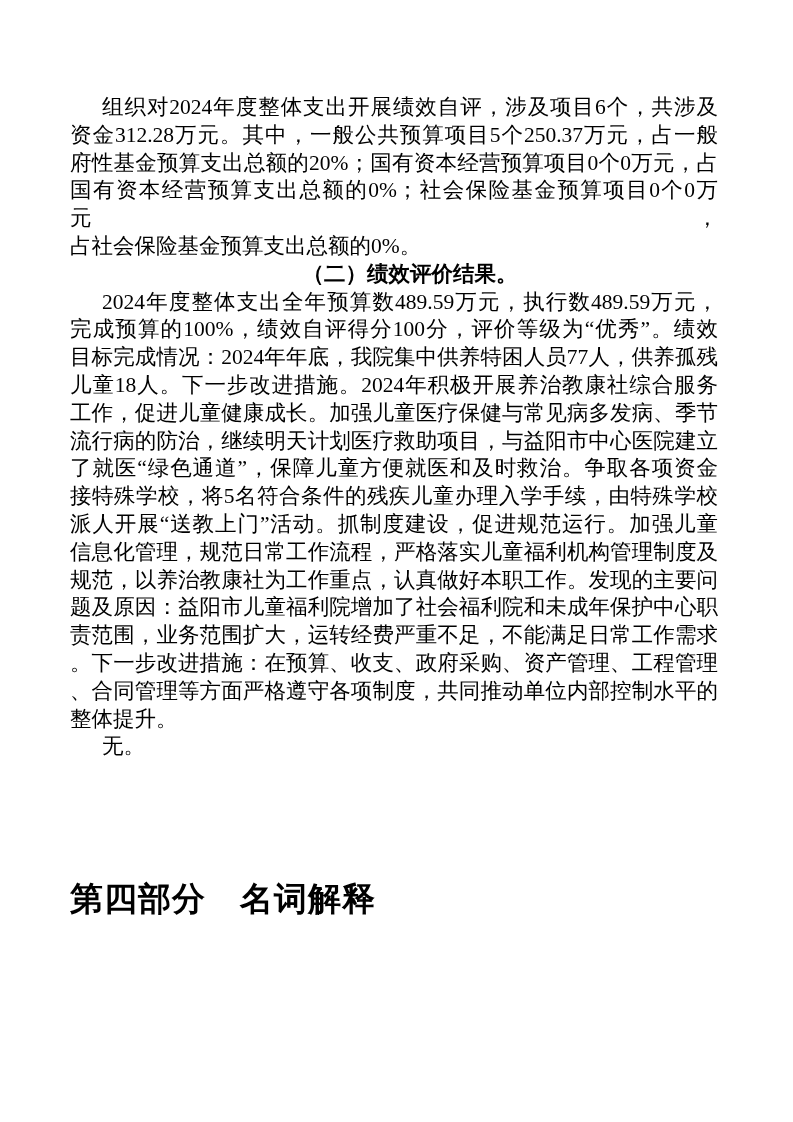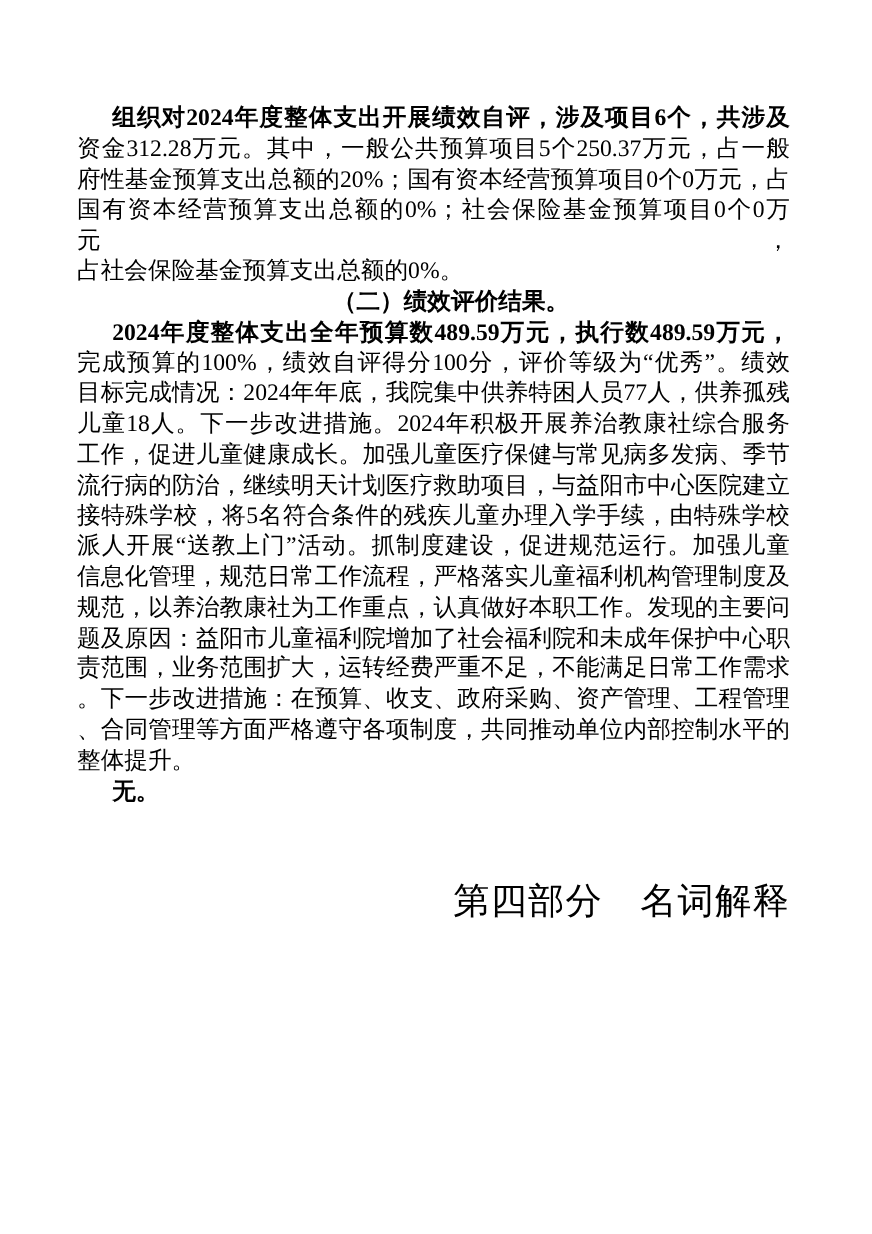--- a/index.html
+++ b/index.html
@@ -24,35 +24,35 @@
   }
   .para { margin: 0; padding: 0; }
   .line {
     font-size: 21.5px;
     line-height: 27.8px;
     text-align: justify;
     text-align-last: justify;
     white-space: normal;
     letter-spacing: 0;
   }
-  .line.indent { text-indent: 32px; font-weight: bold; }
+  .line.indent { text-indent: 32px; }
   .line.end { text-align-last: left; }
   .hline {
     font-size: 21.5px;
     line-height: 27.8px;
     font-weight: bold;
     text-indent: 32px;
     text-align: center;
   }
   .part-title {
-    margin-top: 65px;
+    margin-top: 116px;
     font-size: 33px;
     line-height: 44px;
-    font-weight: normal;
-    text-align: right;
+    font-weight: bold;
+    text-align: left;
     letter-spacing: 1px;
   }
 </style>
 </head>
 <body>
 
 <div class="page">
   <div class="doc">
 
     <div class="para">
@@ -65,20 +65,21 @@
 
     <div class="hline">（二）绩效评价结果。</div>
 
     <div class="para">
       <div class="line indent">2024年度整体支出全年预算数489.59万元，执行数489.59万元，</div>
       <div class="line">完成预算的100%，绩效自评得分100分，评价等级为“优秀”。绩效</div>
       <div class="line">目标完成情况：2024年年底，我院集中供养特困人员77人，供养孤残</div>
       <div class="line">儿童18人。下一步改进措施。2024年积极开展养治教康社综合服务</div>
       <div class="line">工作，促进儿童健康成长。加强儿童医疗保健与常见病多发病、季节</div>
       <div class="line">流行病的防治，继续明天计划医疗救助项目，与益阳市中心医院建立</div>
+      <div class="line">了就医“绿色通道”，保障儿童方便就医和及时救治。争取各项资金</div>
       <div class="line">接特殊学校，将5名符合条件的残疾儿童办理入学手续，由特殊学校</div>
       <div class="line">派人开展“送教上门”活动。抓制度建设，促进规范运行。加强儿童</div>
       <div class="line">信息化管理，规范日常工作流程，严格落实儿童福利机构管理制度及</div>
       <div class="line">规范，以养治教康社为工作重点，认真做好本职工作。发现的主要问</div>
       <div class="line">题及原因：益阳市儿童福利院增加了社会福利院和未成年保护中心职</div>
       <div class="line">责范围，业务范围扩大，运转经费严重不足，不能满足日常工作需求</div>
       <div class="line">。下一步改进措施：在预算、收支、政府采购、资产管理、工程管理</div>
       <div class="line">、合同管理等方面严格遵守各项制度，共同推动单位内部控制水平的</div>
       <div class="line end">整体提升。</div>
     </div>

